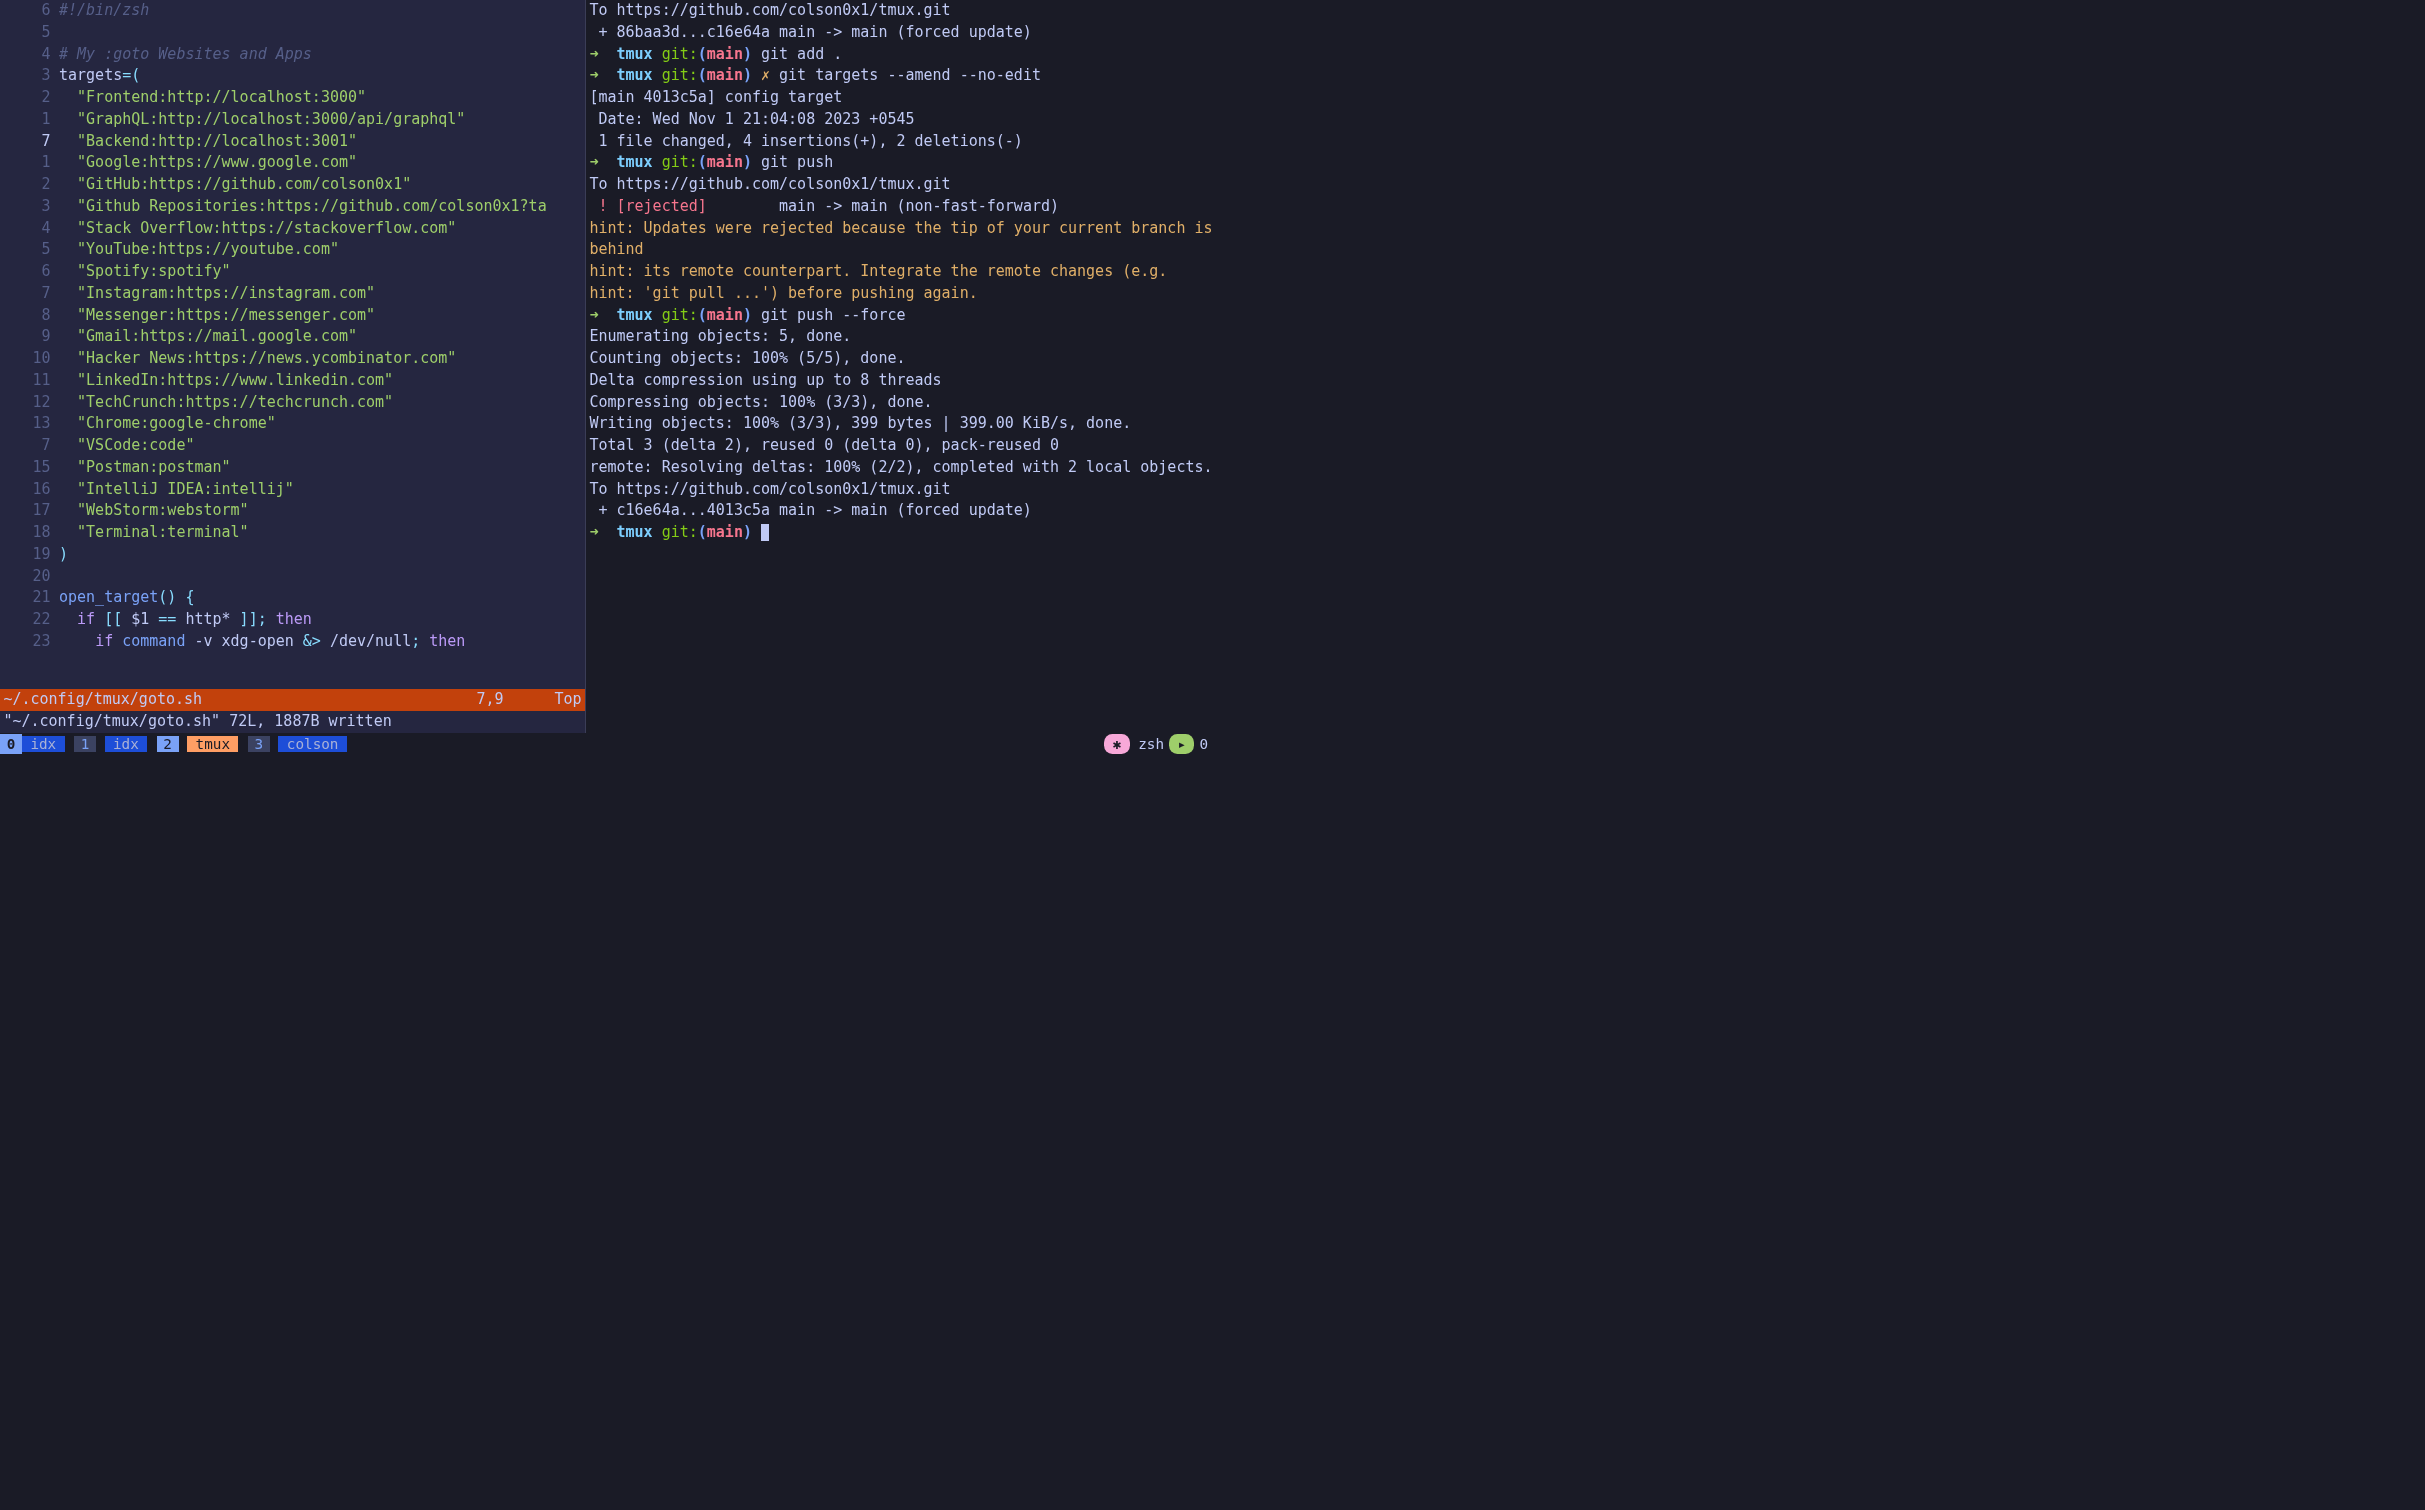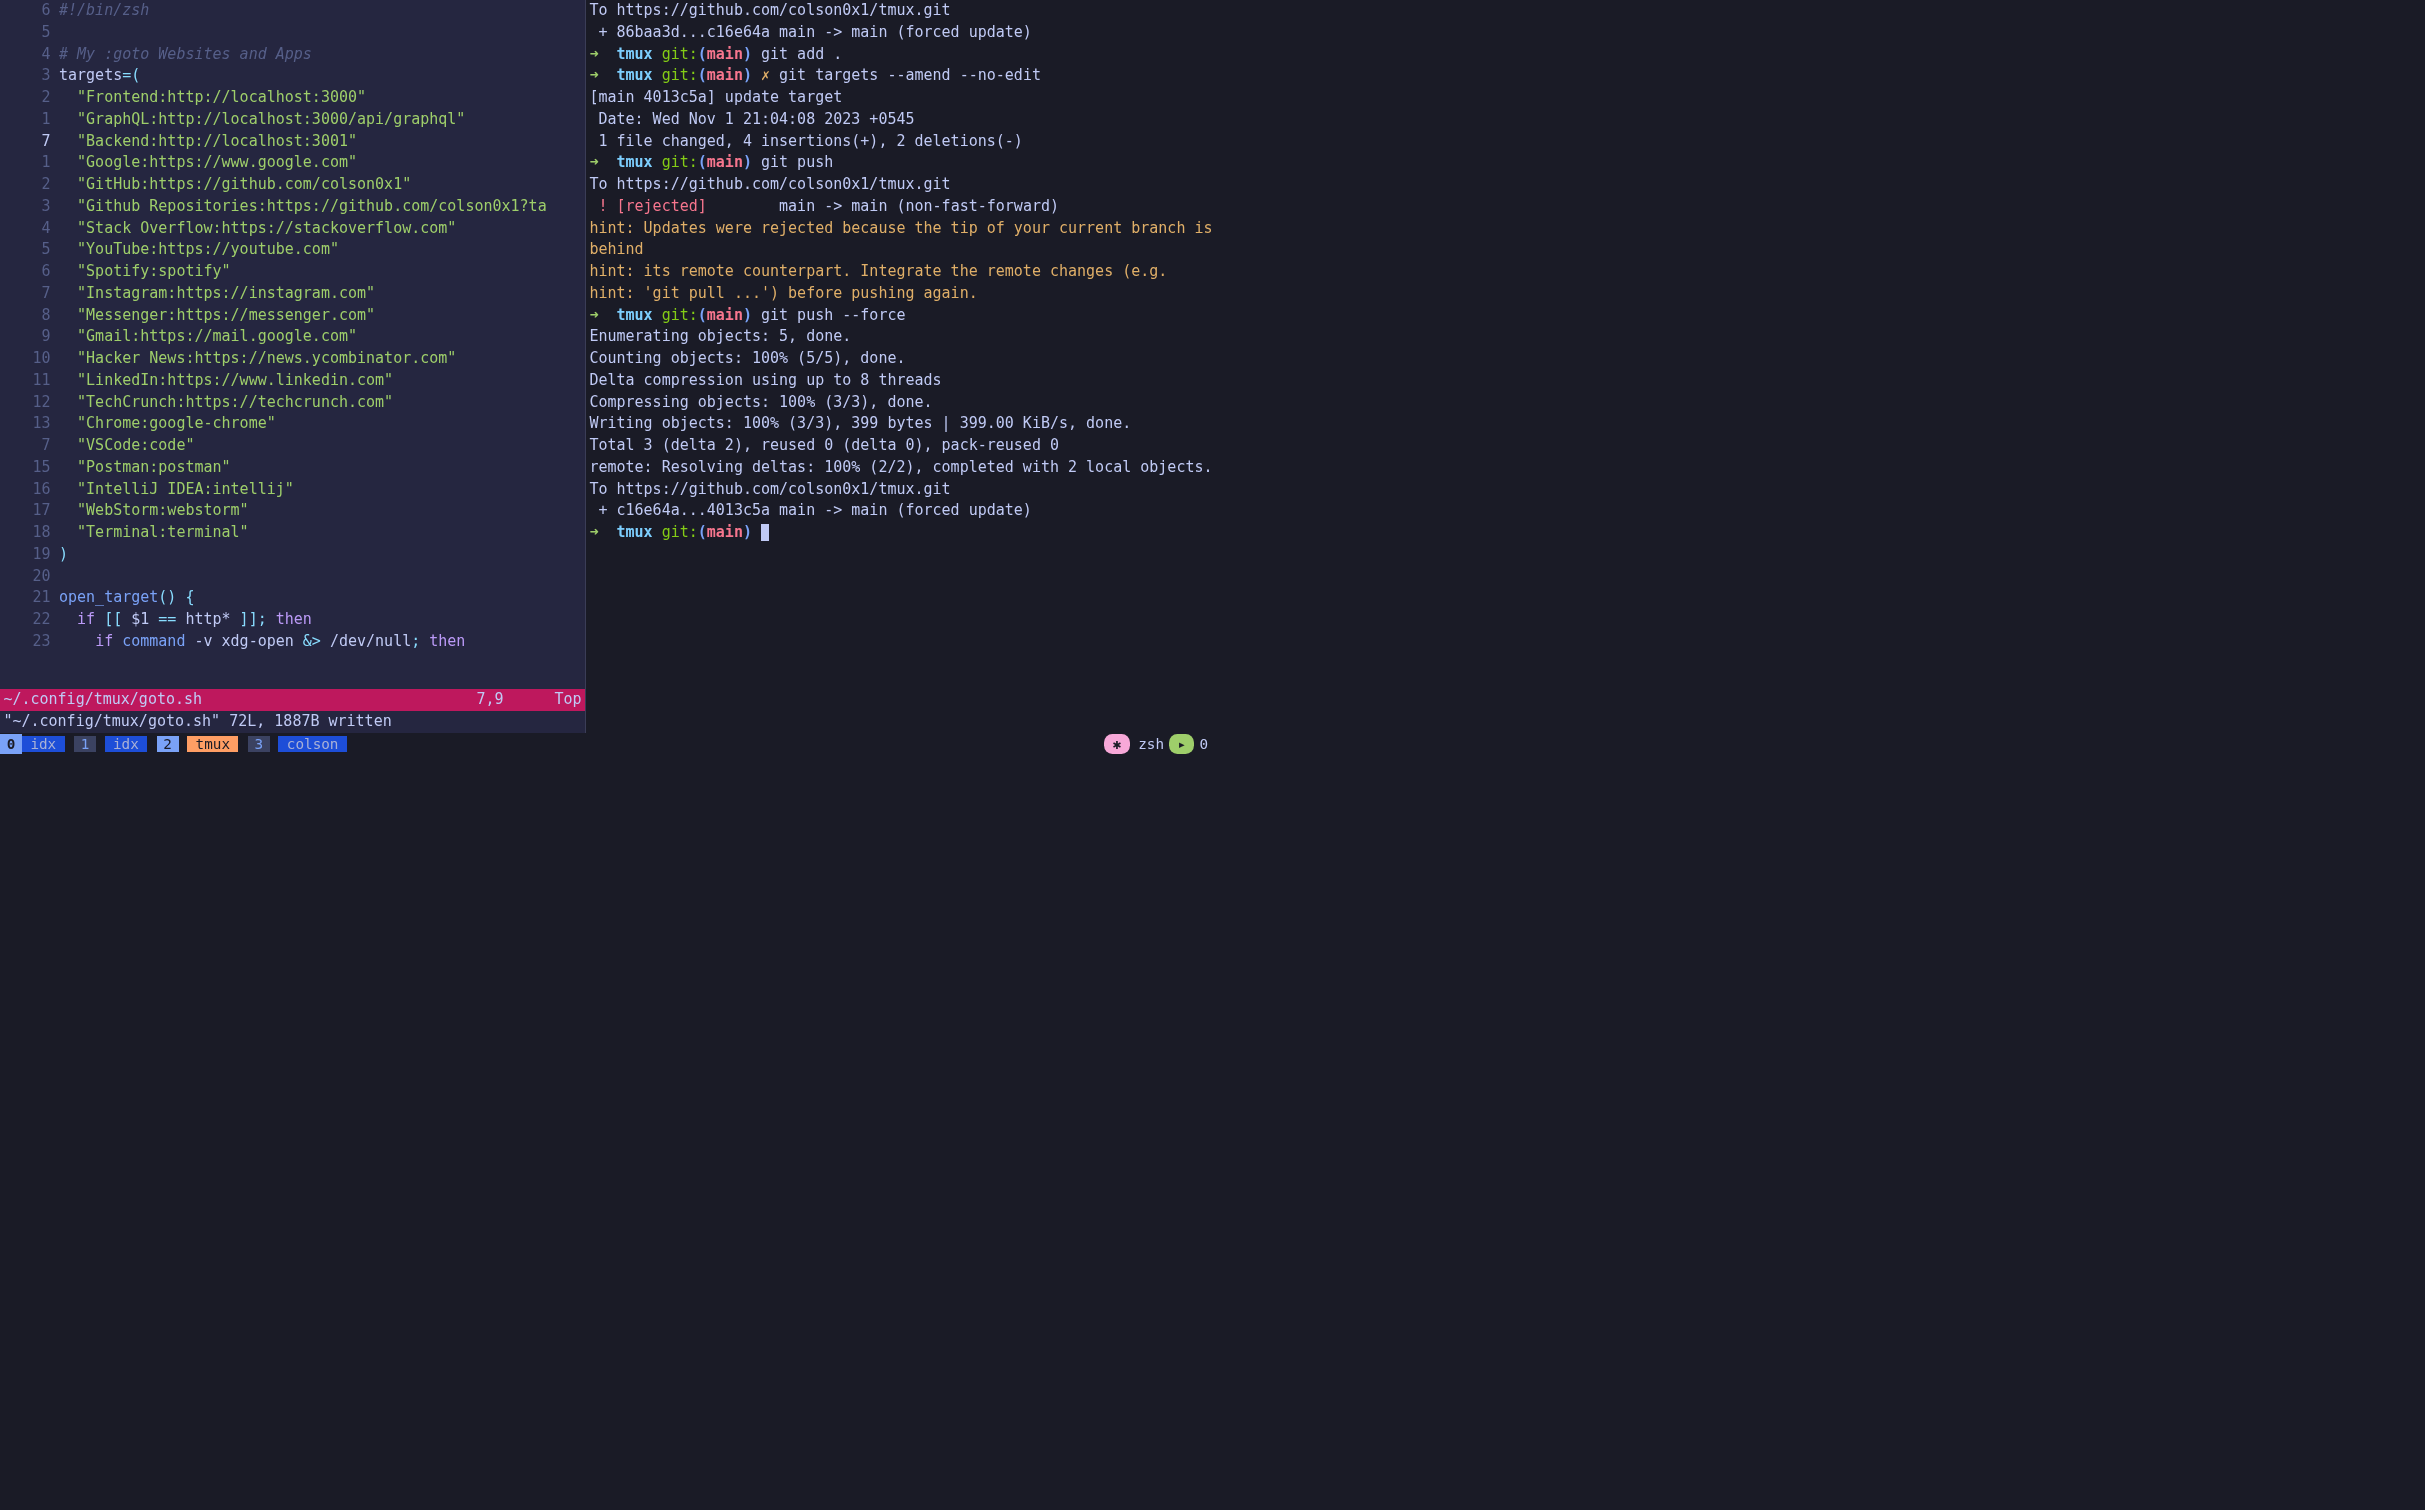--- a/index.html
+++ b/index.html
@@ -52,21 +52,21 @@
     .string { color: #9ece6a; }
     .keyword { color: #bb9af7; }
     .func { color: #7aa2f7; }
     .var { color: #c0caf5; }
     .op { color: #89ddff; }
     .statusline {
       position: absolute;
       bottom: 22px;
       left: 0;
       right: 0;
-      background: #be185d;
+      background: #c2410c;
       color: #c0caf5;
       display: flex;
       padding: 0 3.4px;
     }
     .statusline-file { flex: 1; }
     .statusline-pos { margin-right: 51px; }
     .msgline {
       position: absolute;
       bottom: 0;
       left: 0;
@@ -199,21 +199,21 @@
       <span>Top</span>
     </div>
     <div class="msgline">"~/.config/tmux/goto.sh" 72L, 1887B written</div>
   </div>
   <div class="right-pane">
     <div id="right-lines">
         <div class="term-line"><span>To https://github.com/colson0x1/tmux.git</span></div>
         <div class="term-line"><span> + 86baa3d...c16e64a main -&gt; main (forced update)</span></div>
         <div class="term-line"><span class="arrow">➜  </span><span class="dir">tmux </span><span class="git-label">git:</span><span class="paren">(</span><span class="branch">main</span><span class="paren">) </span><span class="cmd">git add .</span></div>
         <div class="term-line"><span class="arrow">➜  </span><span class="dir">tmux </span><span class="git-label">git:</span><span class="paren">(</span><span class="branch">main</span><span class="paren">) </span><span class="yellowx">✗ </span><span class="cmd">git targets --amend --no-edit</span></div>
-        <div class="term-line"><span>[main 4013c5a] update target</span></div>
+        <div class="term-line"><span>[main 4013c5a] config target</span></div>
         <div class="term-line"><span> Date: Wed Nov 1 21:04:08 2023 +0545</span></div>
         <div class="term-line"><span> 1 file changed, 4 insertions(+), 2 deletions(-)</span></div>
         <div class="term-line"><span class="arrow">➜  </span><span class="dir">tmux </span><span class="git-label">git:</span><span class="paren">(</span><span class="branch">main</span><span class="paren">) </span><span class="cmd">git push</span></div>
         <div class="term-line"><span>To https://github.com/colson0x1/tmux.git</span></div>
         <div class="term-line"><span class="red"> ! [rejected]        </span><span>main -&gt; main (non-fast-forward)</span></div>
         <div class="term-line"><span class="yellow">hint: Updates were rejected because the tip of your current branch is behind</span></div>
         <div class="term-line"><span class="yellow">hint: its remote counterpart. Integrate the remote changes (e.g.</span></div>
         <div class="term-line"><span class="yellow">hint: 'git pull ...') before pushing again.</span></div>
         <div class="term-line"><span class="arrow">➜  </span><span class="dir">tmux </span><span class="git-label">git:</span><span class="paren">(</span><span class="branch">main</span><span class="paren">) </span><span class="cmd">git push --force</span></div>
         <div class="term-line"><span>Enumerating objects: 5, done.</span></div>

